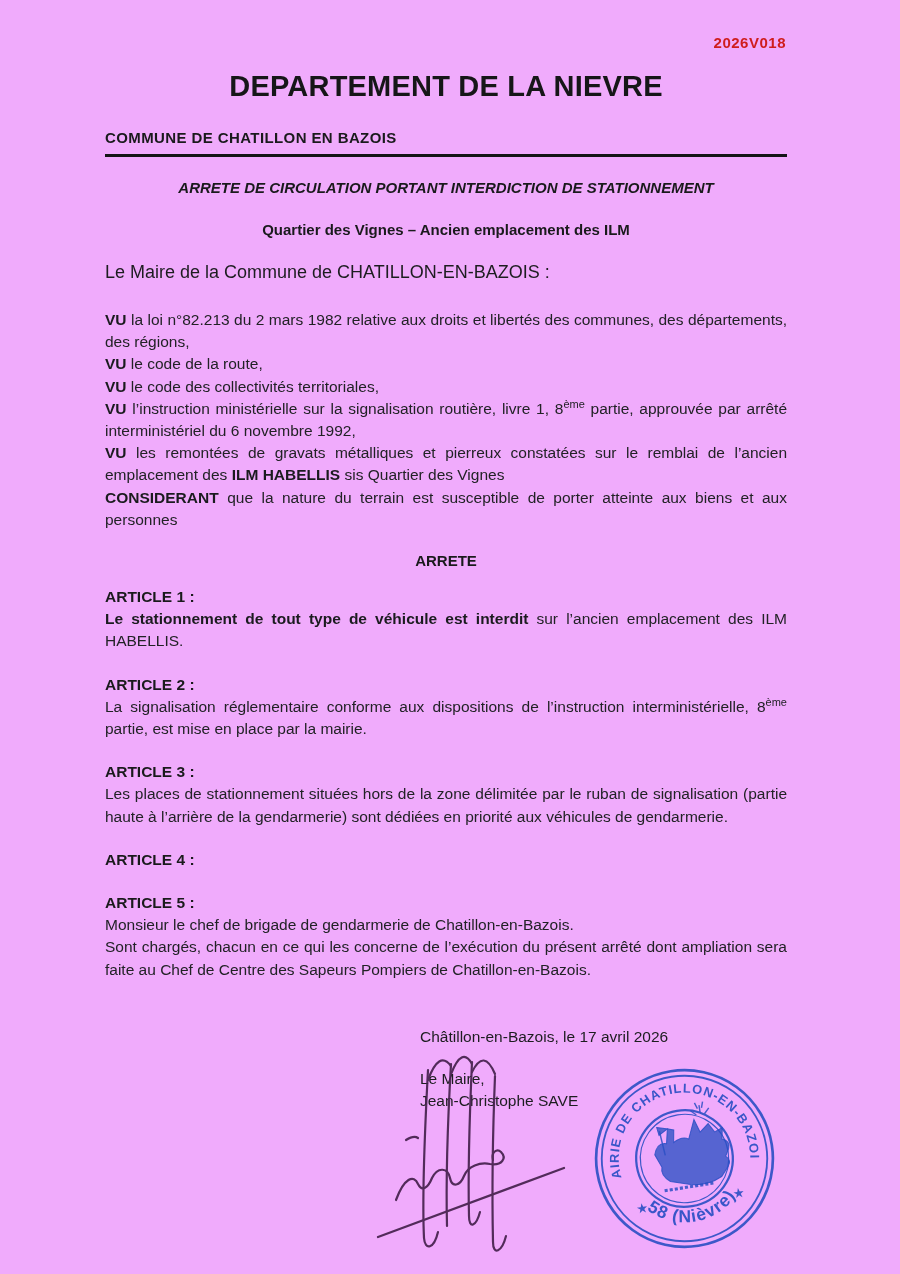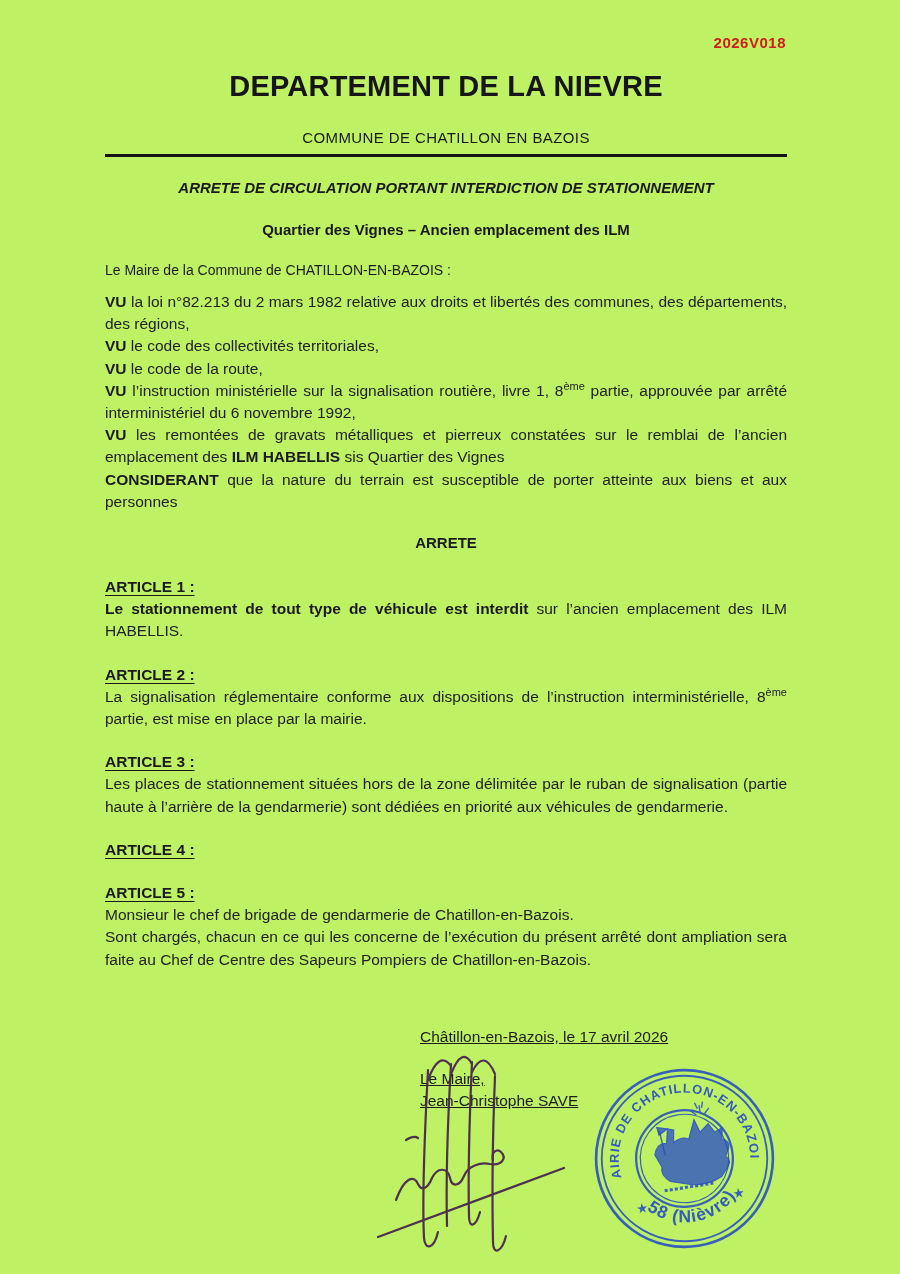--- a/index.html
+++ b/index.html
@@ -1,67 +1,67 @@
 <!DOCTYPE html>
 <html lang="fr"><head>
 <meta charset="utf-8">
 <style>
   html,body{margin:0;padding:0;background:#e9e9e9;}
   .page{
     position:relative;
     width:900px;height:1274px;
     margin:0 auto;
-    background:#bef264;
+    background:#f0abfc;
     font-family:"Liberation Sans", sans-serif;
     color:#1d1d20;
     overflow:hidden;
   }
   .doc-number{
     position:absolute;top:34px;right:114px;
     font-weight:bold;font-size:15px;letter-spacing:.5px;
   }
   .content{
     position:absolute;left:105px;top:70px;width:682px;
   }
   .dept-title{
     margin:0 0 26px 0;text-align:center;
     font-size:29px;font-weight:bold;letter-spacing:.2px;color:#161618;
   }
   .commune-title{
-    margin:0 0 8px 0;text-align:center;
-    font-size:15px;font-weight:normal;letter-spacing:.4px;color:#1a1a1c;
+    margin:0 0 8px 0;text-align:left;
+    font-size:15px;font-weight:bold;letter-spacing:.4px;color:#1a1a1c;
   }
   .divider{height:3px;background:#141416;margin:0 0 22px 0;border:none;}
   .main-title{
     margin:0 0 25px 0;text-align:center;
     font-size:15px;font-weight:bold;color:#1a1a1c;font-style:italic;
   }
   .sub-title{
     margin:0 0 24px 0;text-align:center;
     font-size:15px;font-weight:bold;color:#1a1a1c;
   }
-  .salutation{margin:0 0 13px 0;font-size:14px;}
+  .salutation{margin:0 0 26px 0;font-size:18px;}
   .para{
     margin:0;font-size:15.5px;line-height:22.2px;color:#222226;
   }
   .justify{text-align:justify;}
   .para b{color:#1b1b1f;}
   sup{font-size:11px;line-height:0;}
   .arrete-head{
-    margin:21px 0 25px 0;text-align:center;
+    margin:21px 0 17px 0;text-align:center;
     font-size:15px;font-weight:bold;color:#1a1a1c;
   }
   .article{margin:0 0 21px 0;}
   .art-head{
     margin:0;font-size:15.5px;font-weight:bold;line-height:22.2px;
     color:#1a1a1c;
   }
-  .art-head span{text-decoration:underline;text-underline-offset:2.5px;}
+  .art-head span{text-underline-offset:2.5px;}
   .closing{position:absolute;left:420px;top:1026px;width:330px;font-size:15.5px;line-height:22px;}
-  .closing p{margin:0;text-decoration:underline;}
+  .closing p{margin:0;}
   .closing .date-line{margin-bottom:20px;}
   .sig-svg{position:absolute;left:368px;top:1046px;pointer-events:none;z-index:3;}
   .stamp-svg{position:absolute;left:592px;top:1066px;z-index:2;transform:rotate(-9deg);}
 </style>
 </head>
 <body>
 
 <div class="page">
 
   <div class="doc-number" style="color:#cf1d1d;">2026V018</div>
@@ -69,22 +69,22 @@
   <div class="content">
     <h1 class="dept-title">DEPARTEMENT DE LA NIEVRE</h1>
     <h2 class="commune-title">COMMUNE DE CHATILLON EN BAZOIS</h2>
     <hr class="divider">
     <h3 class="main-title">ARRETE DE CIRCULATION PORTANT INTERDICTION DE STATIONNEMENT</h3>
     <h4 class="sub-title">Quartier des Vignes – Ancien emplacement des ILM</h4>
     <p class="salutation">Le Maire de la Commune de CHATILLON-EN-BAZOIS :</p>
 
     <div id="recitals">
         <p class="para justify"><b>VU</b> la loi n°82.213 du 2 mars 1982 relative aux droits et libertés des communes, des départements, des régions,</p>
+        <p class="para justify"><b>VU</b> le code de la route,</p>
         <p class="para justify"><b>VU</b> le code des collectivités territoriales,</p>
-        <p class="para justify"><b>VU</b> le code de la route,</p>
         <p class="para justify"><b>VU</b> l’instruction ministérielle sur la signalisation routière, livre 1, 8<sup>ème</sup> partie, approuvée par arrêté interministériel du 6 novembre 1992,</p>
         <p class="para justify"><b>VU</b> les remontées de gravats métalliques et pierreux constatées sur le remblai de l’ancien emplacement des <b>ILM HABELLIS</b> sis Quartier des Vignes</p>
         <p class="para justify"><b>CONSIDERANT</b> que la nature du terrain est susceptible de porter atteinte aux biens et aux personnes</p>
       </div>
 
     <h3 class="arrete-head">ARRETE</h3>
 
     <div id="articles">
         <div class="article">
           <h3 class="art-head"><span>ARTICLE 1 :</span></h3>

